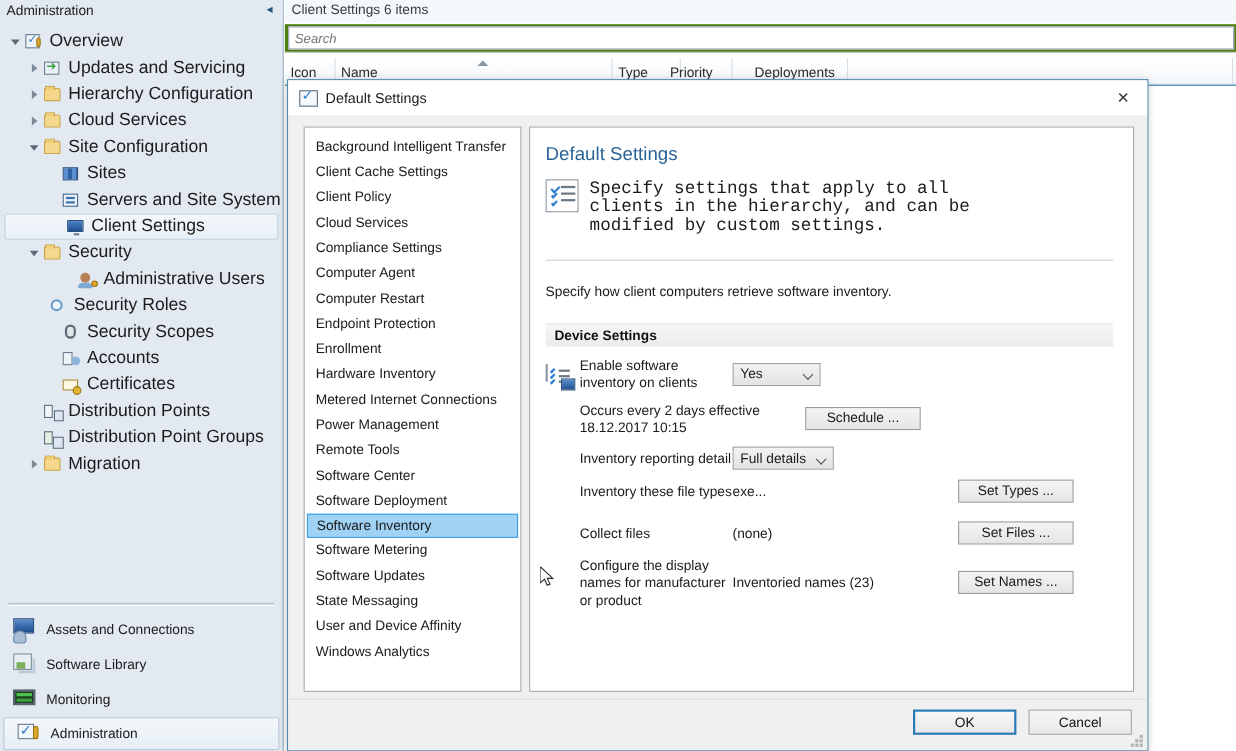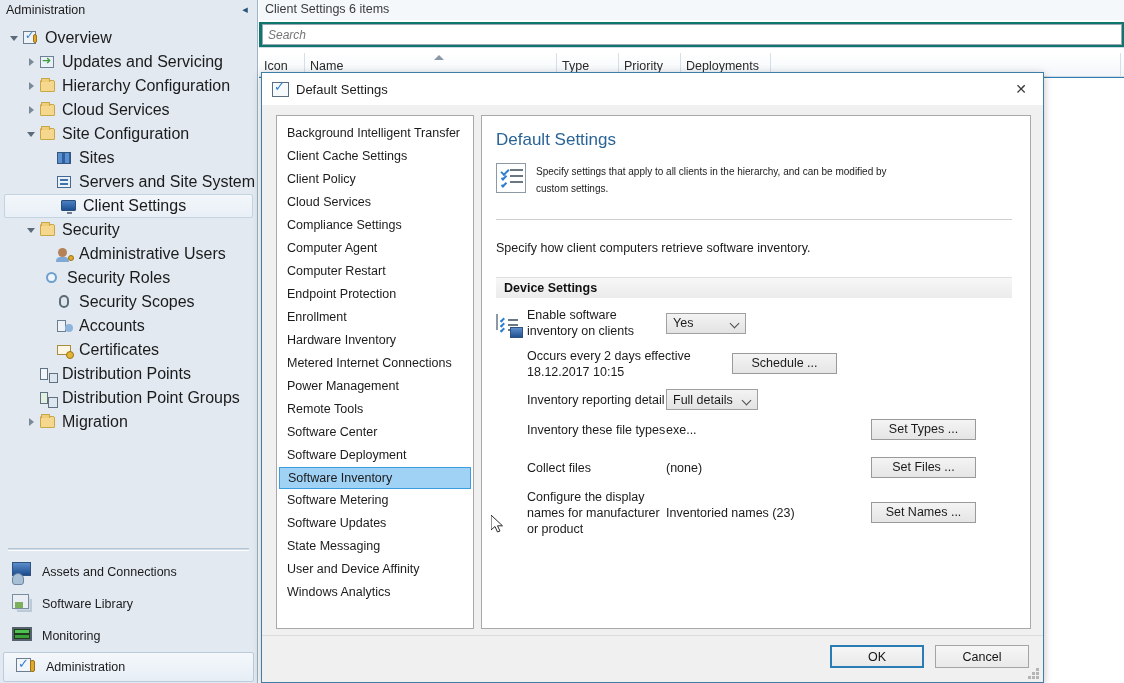--- a/index.html
+++ b/index.html
@@ -250,21 +250,21 @@
     background: #ffffff;
   }
   .cp-header {
     position: absolute; left: 0; top: 0; right: 0; height: 20px;
     background: #f4f8fb;
     padding: 2px 0 0 6px;
   }
   .cp-title { font-size: 12.5px; color: #3b3b3b; }
   .cp-searchwrap {
     position: absolute; left: 0; top: 22px; right: 0; height: 26px;
-    background: #0f766e;
+    background: #4d7c0f;
     padding: 2px 2px 16px 3px;
     border-bottom: 1px solid #cfdae4;
   }
   .cp-search {
     width: 100%; height: 21px;
     border: 1px solid #9aa8b5;
     background: #ffffff;
     font-size: 12px;
     font-style: italic;
     color: #6b7680;
@@ -409,21 +409,21 @@
     border-bottom: 2px solid #2f7fd0;
     transform: rotate(-45deg);
   }
   .intro-check3 {
     position: absolute; left: 4px; top: 19px;
     width: 6px; height: 3px;
     border-left: 2px solid #2f7fd0;
     border-bottom: 2px solid #2f7fd0;
     transform: rotate(-45deg);
   }
-  .intro-text { font-size: 10px; line-height: 17px; color: #1b1b1b; max-width: 360px; }
+  .intro-text { font-size: 16px; line-height: 17px; color: #1b1b1b; max-width: 360px; font-family: Liberation Mono, monospace; }
   .hrule { height: 1px; background: #cfcfcf; margin: 22px 0 0 0; }
   .spec-line { font-size: 12.5px; color: #1b1b1b; margin: 21px 0 22px 0; }
 
   .sec-hdr {
     height: 21px;
     background: linear-gradient(#f7f7f7, #ebebeb);
     border-top: 1px solid #e0e0e0;
     font-size: 12.5px;
     font-weight: bold;
     color: #111111;
@@ -615,21 +615,21 @@
           </span>
           <span class="tlabel">Client Settings</span>
         </div>
         <div class="tree-row" style="padding-left: 25px;">
           <span class="tw expanded"></span>
           <span class="ticon">
             <span class="ic-folder"></span>
           </span>
           <span class="tlabel">Security</span>
         </div>
-        <div class="tree-row" style="padding-left: 42px;">
+        <div class="tree-row" style="padding-left: 57px;">
           <span class="tw"></span>
           <span class="ticon">
             <span class="ic-user"></span>
             <span class="ic-userkey"></span>
           </span>
           <span class="tlabel">Administrative Users</span>
         </div>
         <div class="tree-row" style="padding-left: 30px;">
           <span class="tw"></span>
           <span class="ticon">
@@ -716,21 +716,21 @@
       <span class="cp-title">Client Settings 6 items</span>
     </div>
     <div class="cp-searchwrap">
       <input class="cp-search" type="text" placeholder="Search" style="">
     </div>
     <div class="cp-colhdr" id="colhdr-container">
       <div class="sort-arrow"></div>
     <div class="cp-col" style="left: 0px; width: 46px;">Icon</div>
         <div class="cp-col" style="left: 46px; width: 252px;">Name</div>
         <div class="cp-col" style="left: 298px; width: 62px;">Type</div>
-        <div class="cp-col" style="left: 360px; width: 62px;">Priority</div>
+        <div class="cp-col" style="left: 345px; width: 62px;">Priority</div>
         <div class="cp-col" style="left: 422px; width: 90px;">Deployments</div>
         <div class="cp-col" style="left: 512px; width: 350px;"></div>
       </div>
     <div class="cp-body"></div>
   </div>
 
   <div class="dialog">
 
     <div class="dlg-titlebar">
       <span class="dlg-ticon"></span>

